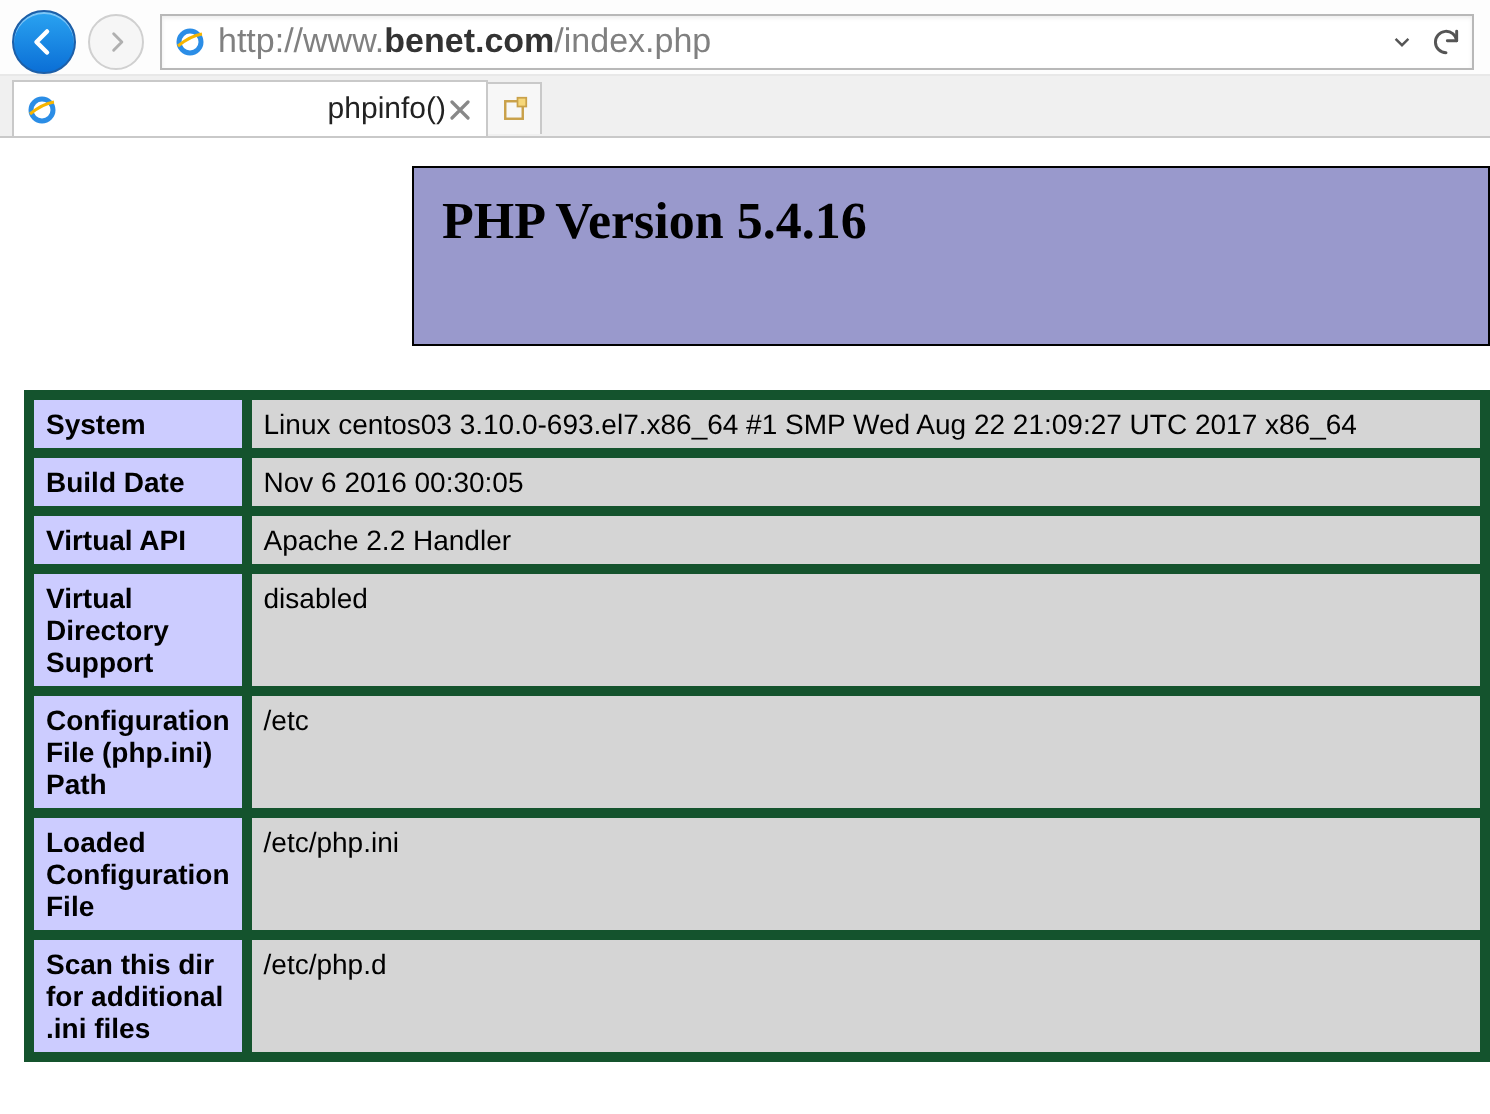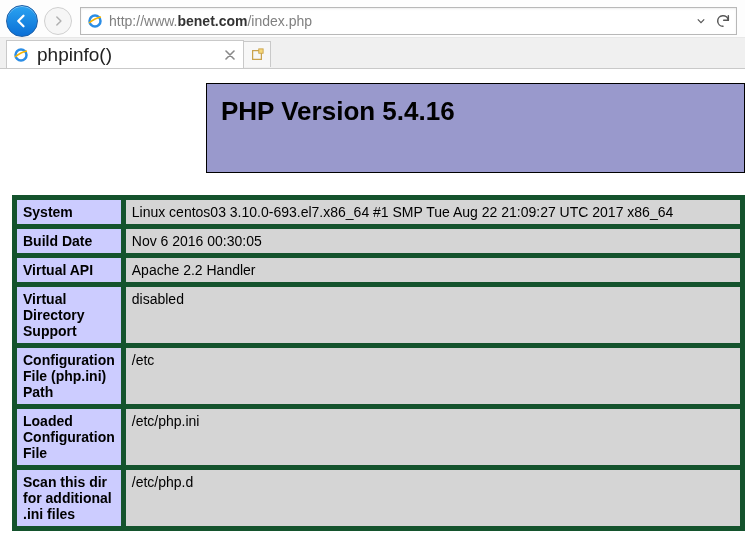--- a/index.html
+++ b/index.html
@@ -54,21 +54,21 @@
       box-shadow: inset 0 1px 2px rgba(0,0,0,.08);
     }
     .ie-favicon {
       width: 16px; height: 16px;
       display:flex;align-items:center;justify-content:center;
       margin-right: 6px;
       flex-shrink:0;
     }
     .url {
       font-family: "Segoe UI", Arial, sans-serif;
-      font-size: 14px;
+      font-size: 17px;
       color: #808080;
       line-height: 28px;
       white-space: nowrap;
     }
     .url b { color:#333; font-weight:600; }
     .addr-right {
       display:flex;align-items:center;margin-left:auto;
     }
     .addr-right .drop {
       width:10px;height:10px;margin-right:8px;display:flex;align-items:center;justify-content:center;
@@ -90,24 +90,24 @@
       margin-top:2px;
       background: #fff;
       border: 1px solid #c9c9c9;
       border-bottom: none;
       display:flex;
       align-items:center;
       padding: 0 6px;
     }
     .tab .title {
       margin-left:2px;
-      font-size:19px;
+      font-size:15px;
       color:#222;
       flex:1;
-      white-space:nowrap;overflow:hidden;text-overflow:ellipsis;
+      white-space:nowrap;overflow:hidden;text-overflow:ellipsis;text-align:right;
     }
     .tab .close {
       width:14px;height:14px;display:flex;align-items:center;justify-content:center;
       color:#888;
       font-size:14px;line-height:1;
     }
     .newtab {
       width:28px;height:26px;
       margin-top:3px;
       margin-left:-1px;
@@ -126,21 +126,21 @@
       margin-left: 206px;
       margin-right: 0;
       height: 90px;
       background: #9999cc;
       border: 1px solid #000;
       display:flex;
       align-items:flex-start;
       padding: 12px 14px;
     }
     .php-banner h1 {
-      font-family: Liberation Sans, sans-serif;
+      font-family: Liberation Serif, serif;
       font-weight: 900;
       font-size: 26px;
       letter-spacing: 0px;
       color:#000;
     }
     .tbl-gap { height:22px; }
 
     
     .php-table {
       border-collapse: collapse;
@@ -231,21 +231,21 @@
 <div class="php-banner">
   <h1>PHP Version 5.4.16</h1>
 </div>
 
 <div class="tbl-gap"></div>
 
 <table class="php-table">
   <tbody id="phpinfo-body">
       <tr>
         <td class="k">System</td>
-        <td>Linux centos03 3.10.0-693.el7.x86_64 #1 SMP Tue Aug 22 21:09:27 UTC 2017 x86_64</td>
+        <td>Linux centos03 3.10.0-693.el7.x86_64 #1 SMP Wed Aug 22 21:09:27 UTC 2017 x86_64</td>
       </tr>
       <tr>
         <td class="k">Build Date</td>
         <td>Nov 6 2016 00:30:05</td>
       </tr>
       <tr>
         <td class="k">Virtual API</td>
         <td>Apache 2.2 Handler</td>
       </tr>
       <tr>

